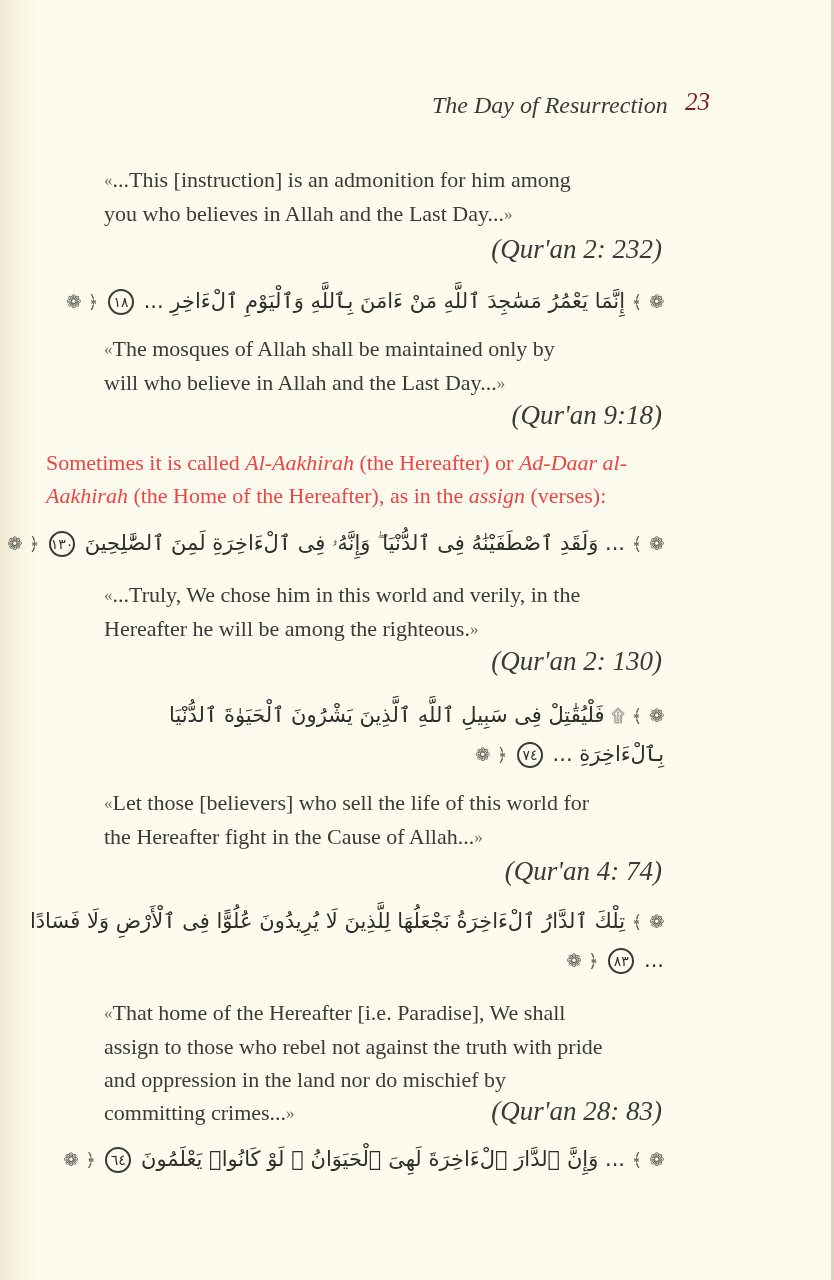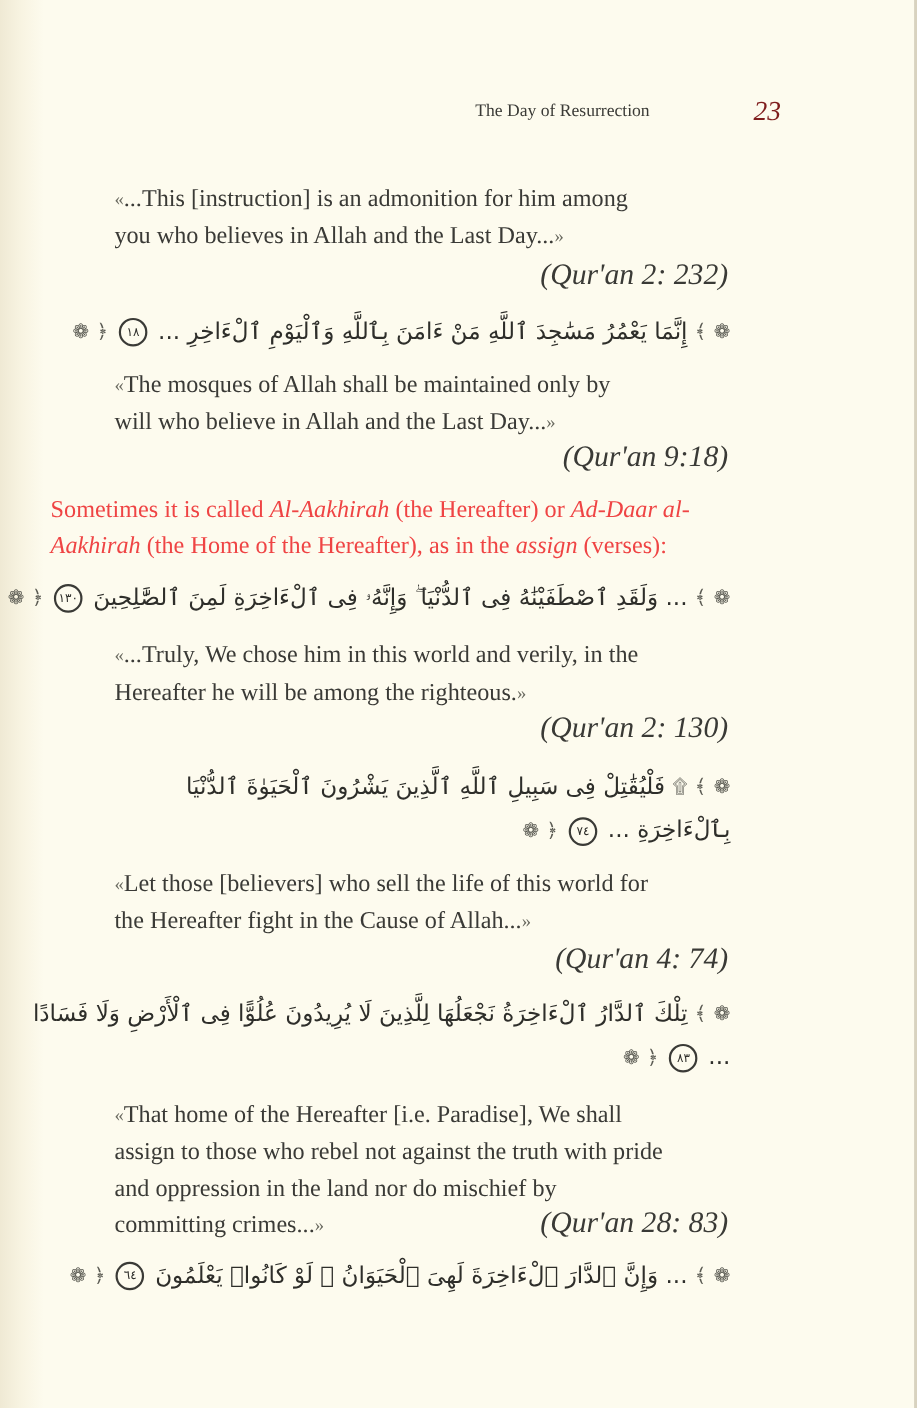--- a/index.html
+++ b/index.html
@@ -16,21 +16,21 @@
   }
   .page-edge-right {
     position: absolute; right: 0; top: 0; width: 3px; height: 1280px;
     background: #d8d2bf;
   }
   .header {
     position: absolute; top: 88px; left: 432px; width: 290px; height: 30px;
   }
   .running-title {
     position: absolute; left: 0; top: 4px;
-    font-size: 16px; color: #3a3a36;
+    font-style: italic; font-size: 24px; color: #3a3a36;
   }
   .page-number {
     position: absolute; right: 12px; top: 0;
     font-style: italic; font-size: 25px; color: #7f1d1d;
   }
   .trans {
     position: absolute; left: 104px; width: 558px;
     font-size: 22px; line-height: 33px; color: #3a3a36;
     text-align: justify; text-align-last: left;
   }
@@ -54,21 +54,21 @@
     white-space: nowrap;
   }
   .arabic.center { text-align: center; }
   .orn {
     display: inline-block; color: #5a5a52; font-size: 18px;
     font-family: "DejaVu Sans", sans-serif; vertical-align: middle;
   }
   .medal {
     display: inline-flex; align-items: center; justify-content: center;
     width: 22px; height: 22px; border-radius: 50%;
-    border: 2px double #3a3a36; font-size: 11px; vertical-align: middle;
+    border: 2px double #3a3a36; font-size: 14px; vertical-align: middle;
     margin: 0 3px;
   }
   .qb { font-size: 17px; color: #6a6a60; vertical-align: 1px; }
 </style>
 </head>
 <body>
 
 <div class="page-shade-left"></div>
 <div class="page-edge-right"></div>
 

